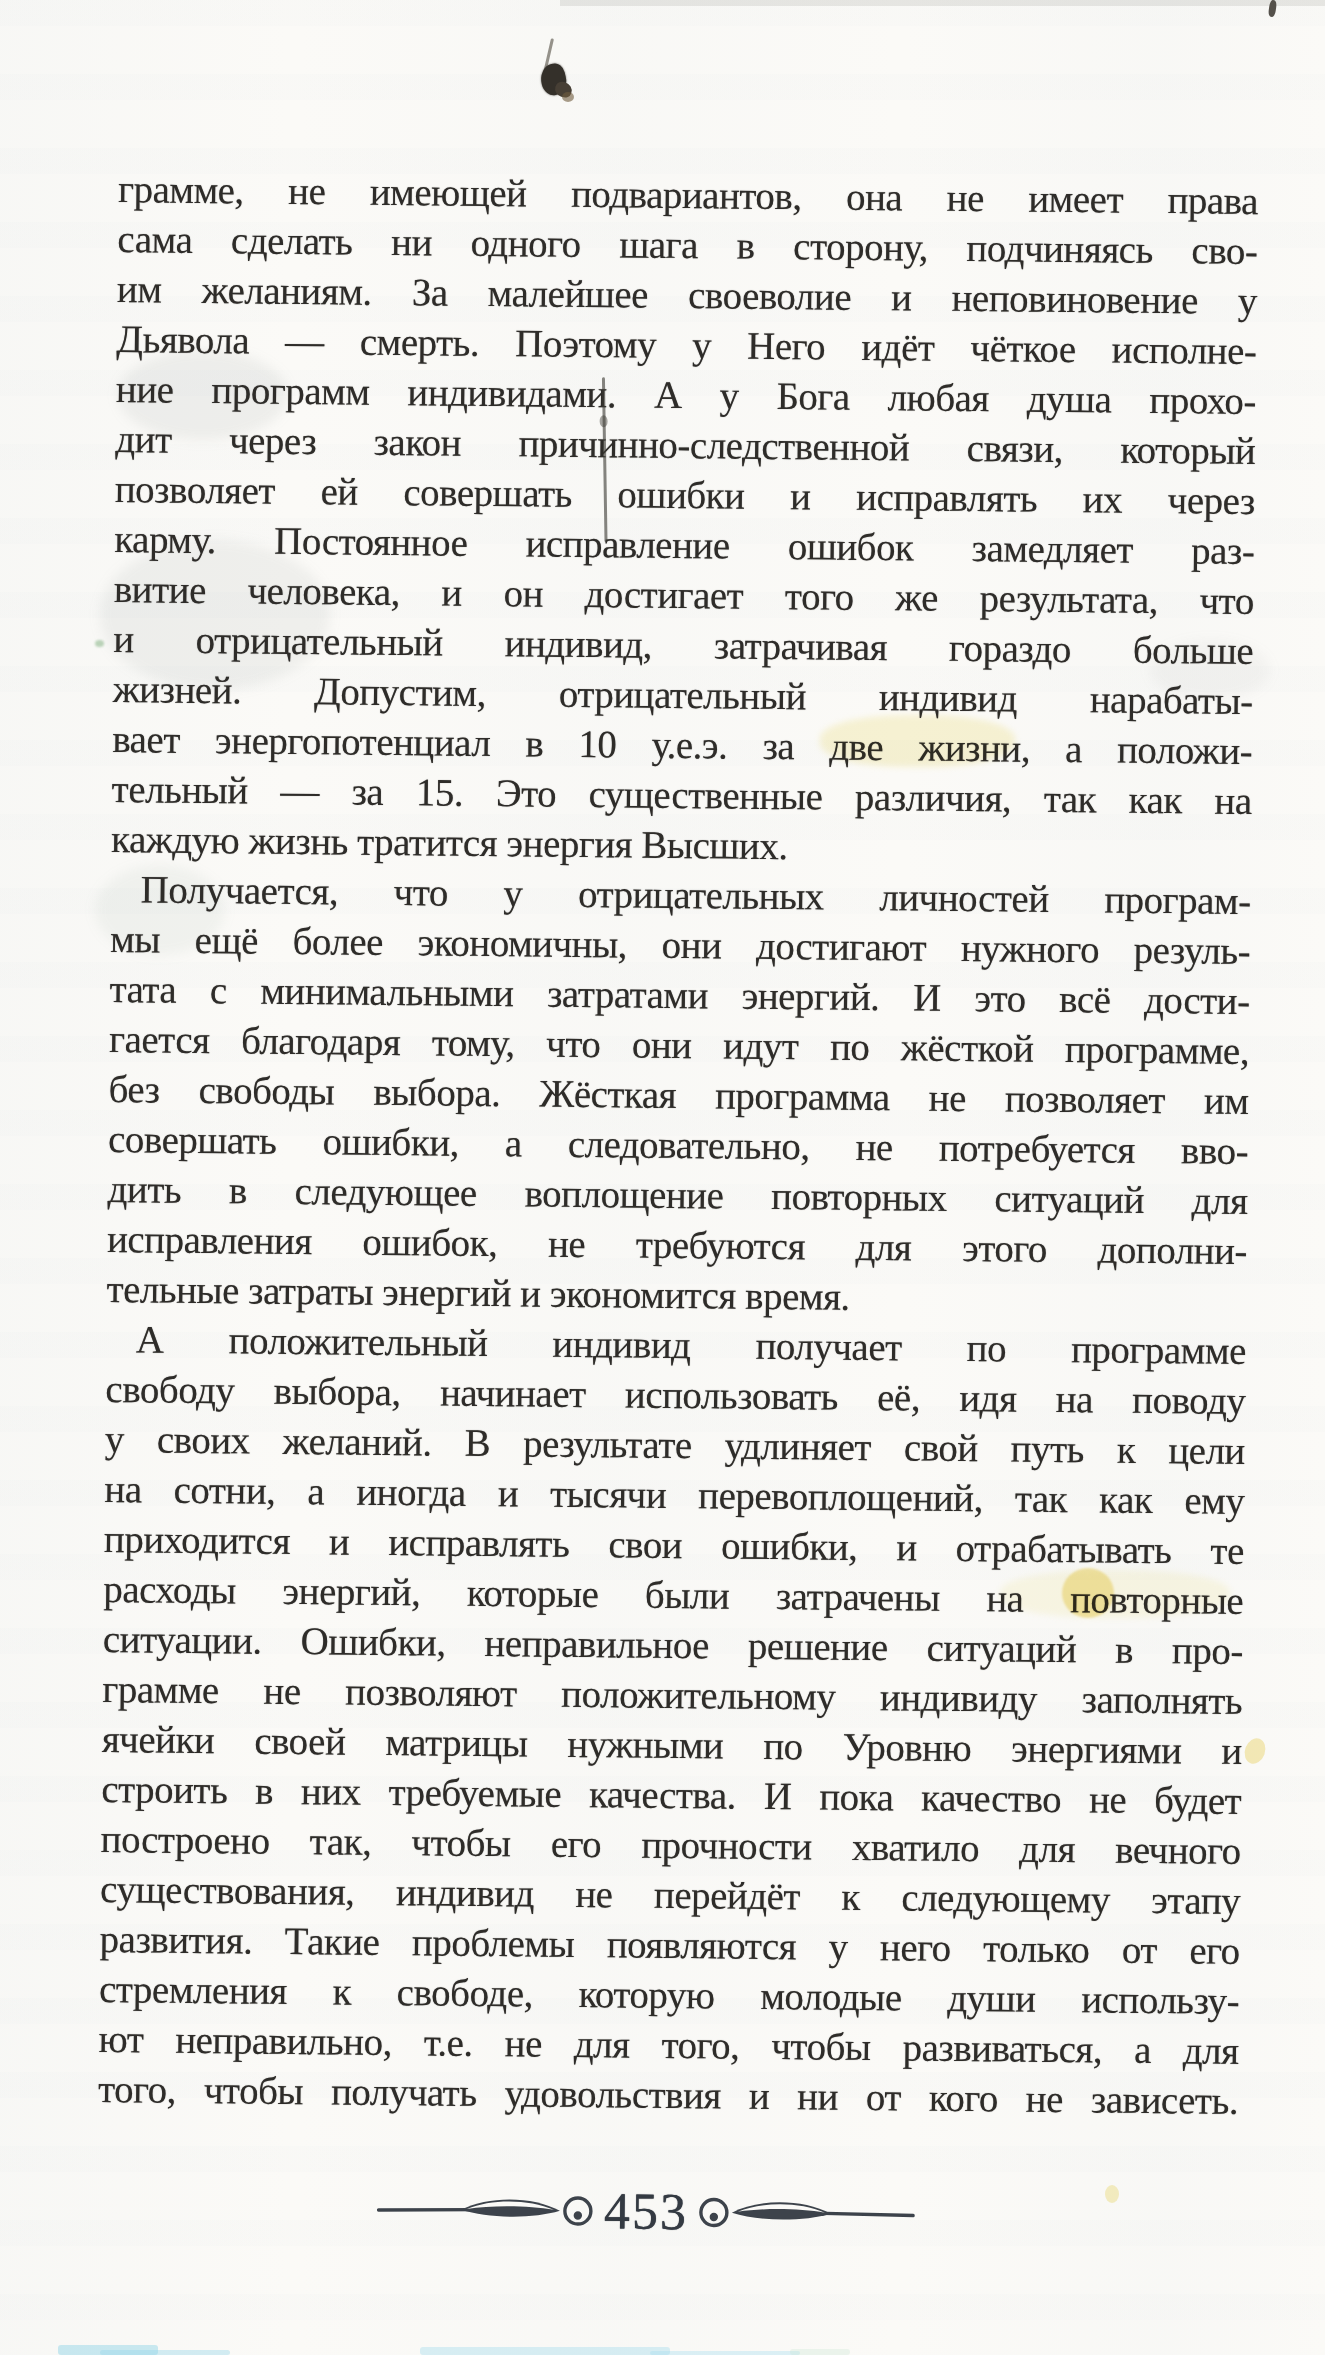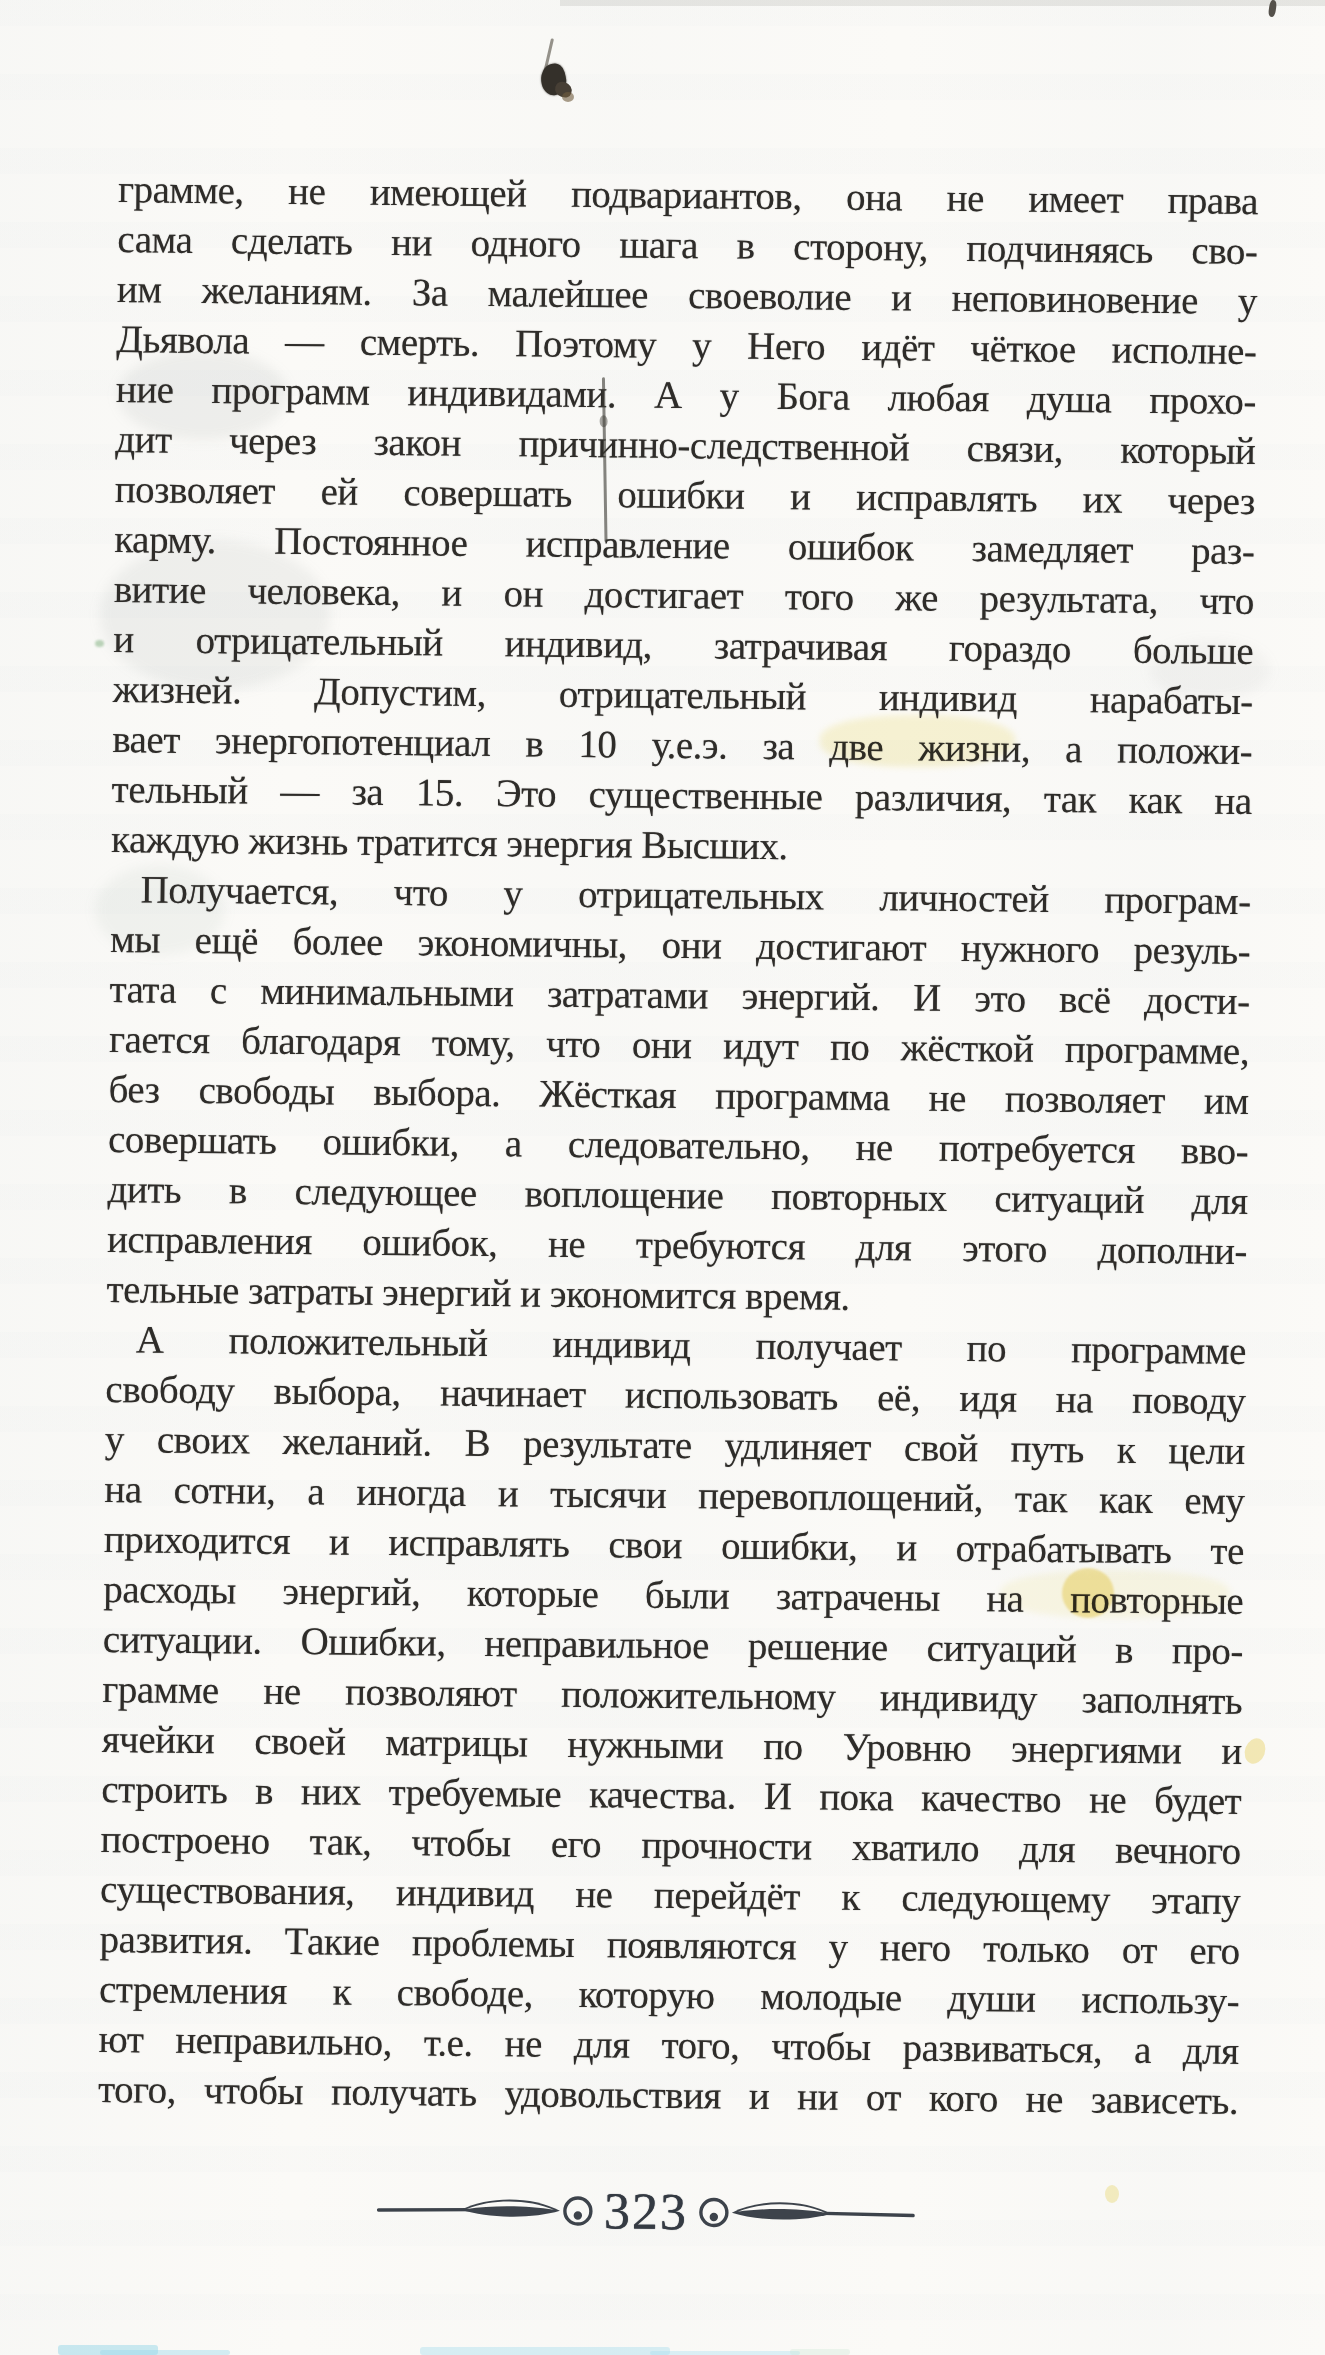--- a/index.html
+++ b/index.html
@@ -139,21 +139,21 @@
     <div class="penstroke artifact"></div>
 
     <div class="footer">
       <svg width="220" height="46" viewBox="0 0 220 46" aria-hidden="true">
         <rect x="0" y="21.6" width="102" height="3.4" rx="1.6" fill="currentColor" transform="rotate(-0.8 51 23)"></rect>
         <path d="M84,23 C112,8.5 156,8.5 183,23 C156,31.5 112,31.5 84,23 Z" fill="currentColor"></path>
         <path d="M90,22 C115,11.5 152,11.5 177,22 C152,17.8 115,17.8 90,22 Z" fill="var(--paper)"></path>
         <circle cx="201" cy="23" r="13" fill="none" stroke="currentColor" stroke-width="3.4"></circle>
         <circle cx="201" cy="27.5" r="4.2" fill="currentColor"></circle>
       </svg>
-      <span class="pagenum">323</span>
+      <span class="pagenum">453</span>
       <svg class="flip" width="220" height="46" viewBox="0 0 220 46" aria-hidden="true">
         <rect x="0" y="21.6" width="102" height="3.4" rx="1.6" fill="currentColor" transform="rotate(-0.8 51 23)"></rect>
         <path d="M84,23 C112,8.5 156,8.5 183,23 C156,31.5 112,31.5 84,23 Z" fill="currentColor"></path>
         <path d="M90,22 C115,11.5 152,11.5 177,22 C152,17.8 115,17.8 90,22 Z" fill="var(--paper)"></path>
         <circle cx="201" cy="23" r="13" fill="none" stroke="currentColor" stroke-width="3.4"></circle>
         <circle cx="201" cy="27.5" r="4.2" fill="currentColor"></circle>
       </svg>
     </div>
   </div>
 

